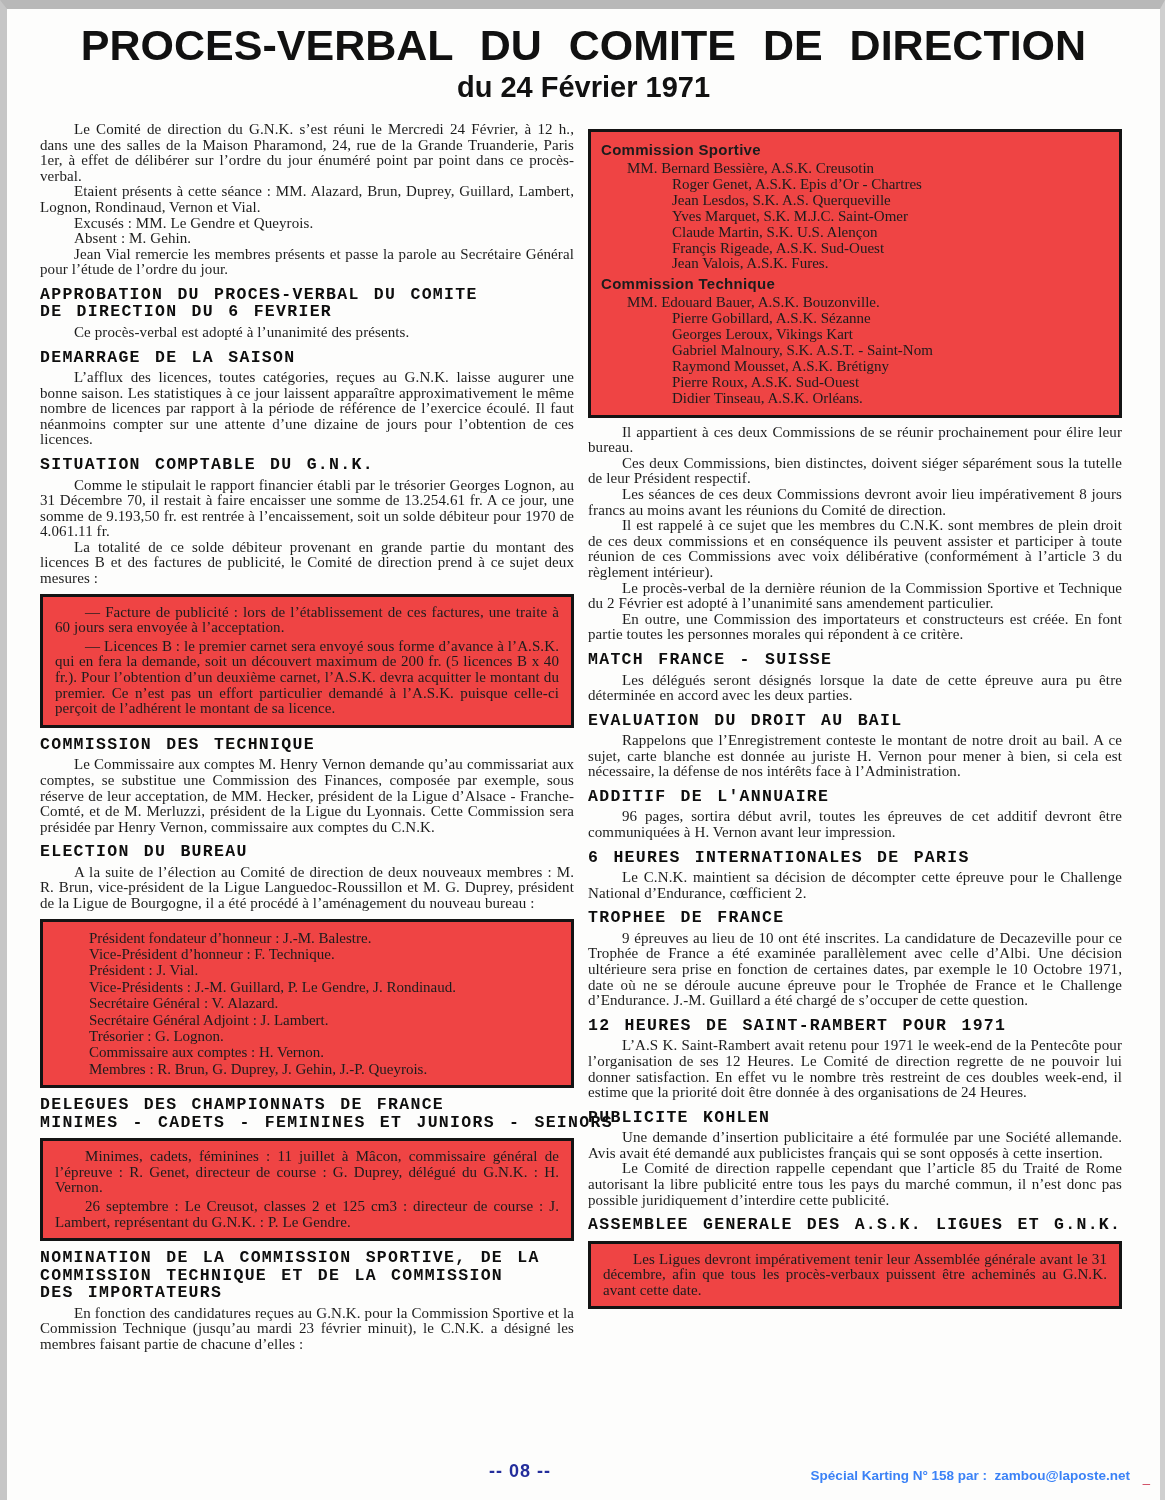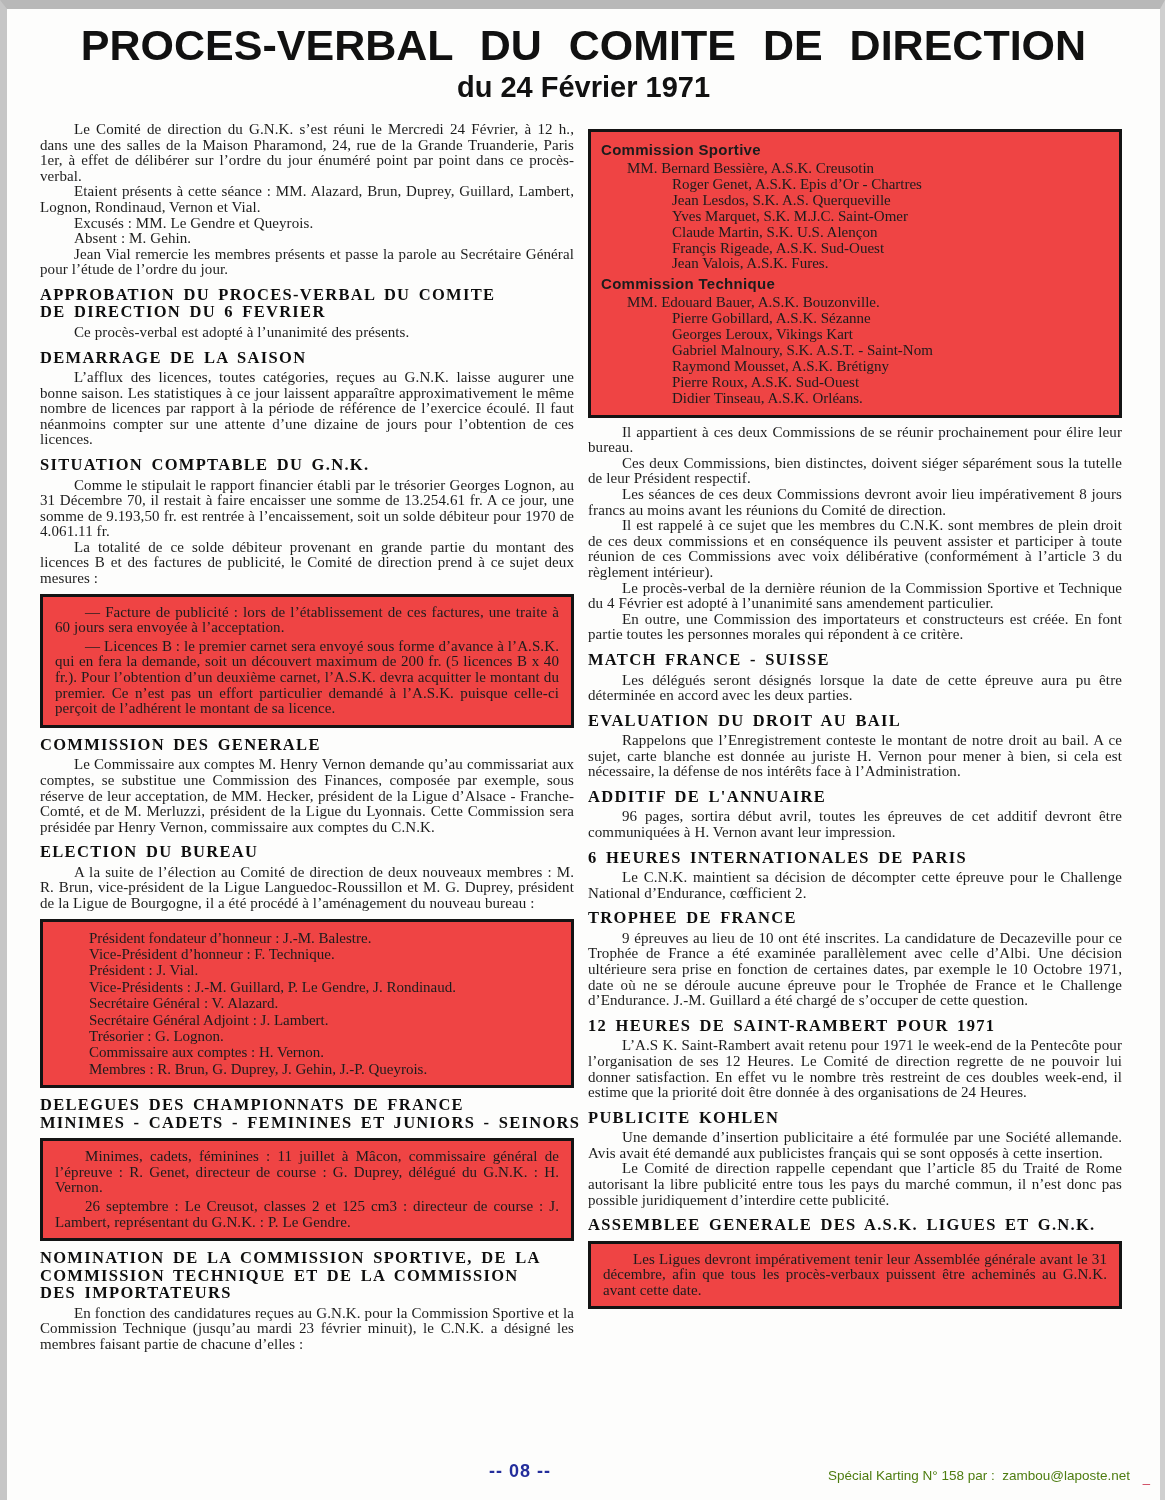--- a/index.html
+++ b/index.html
@@ -44,21 +44,21 @@
   .para {
     margin:0;
     font-size:15px;
     line-height:15.6px;
     text-align:justify;
     text-indent:34px;
     letter-spacing:0.1px;
   }
   .sec-heading {
     margin:8px 0 4px 0;
-    font-family:Liberation Serif, serif;
+    font-family:Liberation Mono, monospace;
     font-weight:bold;
     font-size:16.5px;
     line-height:17.5px;
     letter-spacing:1.3px;
     word-spacing:3px;
     color:#0e0e0e;
   }
   .sec-heading .heading-line { white-space:nowrap; }
 
   .text-box {
@@ -141,21 +141,21 @@
         <h2 class="sec-heading">
           <div class="heading-line">SITUATION COMPTABLE DU G.N.K.</div>
         </h2>
         <p class="para">Comme le stipulait le rapport financier établi par le trésorier Georges Lognon, au 31 Décembre 70, il restait à faire encaisser une somme de 13.254.61 fr. A ce jour, une somme de 9.193,50 fr. est rentrée à l’encaissement, soit un solde débiteur pour 1970 de 4.061.11 fr.</p>
         <p class="para">La totalité de ce solde débiteur provenant en grande partie du montant des licences B et des factures de publicité, le Comité de direction prend à ce sujet deux mesures :</p>
         <div class="text-box">
           <p class="para">— Facture de publicité : lors de l’établissement de ces factures, une traite à 60 jours sera envoyée à l’acceptation.</p>
           <p class="para">— Licences B : le premier carnet sera envoyé sous forme d’avance à l’A.S.K. qui en fera la demande, soit un découvert maximum de 200 fr. (5 licences B x 40 fr.). Pour l’obtention d’un deuxième carnet, l’A.S.K. devra acquitter le montant du premier. Ce n’est pas un effort particulier demandé à l’A.S.K. puisque celle-ci perçoit de l’adhérent le montant de sa licence.</p>
         </div>
         <h2 class="sec-heading">
-          <div class="heading-line">COMMISSION DES GENERALE</div>
+          <div class="heading-line">COMMISSION DES TECHNIQUE</div>
         </h2>
         <p class="para">Le Commissaire aux comptes M. Henry Vernon demande qu’au commissariat aux comptes, se substitue une Commission des Finances, composée par exemple, sous réserve de leur acceptation, de MM. Hecker, président de la Ligue d’Alsace - Franche-Comté, et de M. Merluzzi, président de la Ligue du Lyonnais. Cette Commission sera présidée par Henry Vernon, commissaire aux comptes du C.N.K.</p>
         <h2 class="sec-heading">
           <div class="heading-line">ELECTION DU BUREAU</div>
         </h2>
         <p class="para">A la suite de l’élection au Comité de direction de deux nouveaux membres : M. R. Brun, vice-président de la Ligue Languedoc-Roussillon et M. G. Duprey, président de la Ligue de Bourgogne, il a été procédé à l’aménagement du nouveau bureau :</p>
         <div class="text-box lines-box">
           <div class="bureau-line">Président fondateur d’honneur : J.-M. Balestre.</div>
           <div class="bureau-line">Vice-Président d’honneur : F. Technique.</div>
           <div class="bureau-line">Président : J. Vial.</div>
@@ -197,21 +197,21 @@
           <div class="member">Georges Leroux, Vikings Kart</div>
           <div class="member">Gabriel Malnoury, S.K. A.S.T. - Saint-Nom</div>
           <div class="member">Raymond Mousset, A.S.K. Brétigny</div>
           <div class="member">Pierre Roux, A.S.K. Sud-Ouest</div>
           <div class="member">Didier Tinseau, A.S.K. Orléans.</div>
         </div>
         <p class="para">Il appartient à ces deux Commissions de se réunir prochainement pour élire leur bureau.</p>
         <p class="para">Ces deux Commissions, bien distinctes, doivent siéger séparément sous la tutelle de leur Président respectif.</p>
         <p class="para">Les séances de ces deux Commissions devront avoir lieu impérativement 8 jours francs au moins avant les réunions du Comité de direction.</p>
         <p class="para">Il est rappelé à ce sujet que les membres du C.N.K. sont membres de plein droit de ces deux commissions et en conséquence ils peuvent assister et participer à toute réunion de ces Commissions avec voix délibérative (conformément à l’article 3 du règlement intérieur).</p>
-        <p class="para">Le procès-verbal de la dernière réunion de la Commission Sportive et Technique du 4 Février est adopté à l’unanimité sans amendement particulier.</p>
+        <p class="para">Le procès-verbal de la dernière réunion de la Commission Sportive et Technique du 2 Février est adopté à l’unanimité sans amendement particulier.</p>
         <p class="para">En outre, une Commission des importateurs et constructeurs est créée. En font partie toutes les personnes morales qui répondent à ce critère.</p>
         <h2 class="sec-heading">
           <div class="heading-line">MATCH FRANCE - SUISSE</div>
         </h2>
         <p class="para">Les délégués seront désignés lorsque la date de cette épreuve aura pu être déterminée en accord avec les deux parties.</p>
         <h2 class="sec-heading">
           <div class="heading-line">EVALUATION DU DROIT AU BAIL</div>
         </h2>
         <p class="para">Rappelons que l’Enregistrement conteste le montant de notre droit au bail. A ce sujet, carte blanche est donnée au juriste H. Vernon pour mener à bien, si cela est nécessaire, la défense de nos intérêts face à l’Administration.</p>
         <h2 class="sec-heading">
@@ -238,15 +238,15 @@
         <h2 class="sec-heading">
           <div class="heading-line">ASSEMBLEE GENERALE DES A.S.K. LIGUES ET G.N.K.</div>
         </h2>
         <div class="text-box">
           <p class="para">Les Ligues devront impérativement tenir leur Assemblée générale avant le 31 décembre, afin que tous les procès-verbaux puissent être acheminés au G.N.K. avant cette date.</p>
         </div>
       </div>
   </div>
 
   <div class="footer-page-number" style="color: rgb(35, 45, 155); text-align: right;">-- 08 --</div>
-  <div class="footer-credit" style="color: #4d7c0f;">Spécial Karting N° 158 par :  zambou@laposte.net</div>
+  <div class="footer-credit" style="color: #3b82f6; font-weight: bold;">Spécial Karting N° 158 par :  zambou@laposte.net</div>
   <div class="footer-cursor" style="color: rgb(201, 48, 74);">_</div>
 </div>
 
 </body></html>

